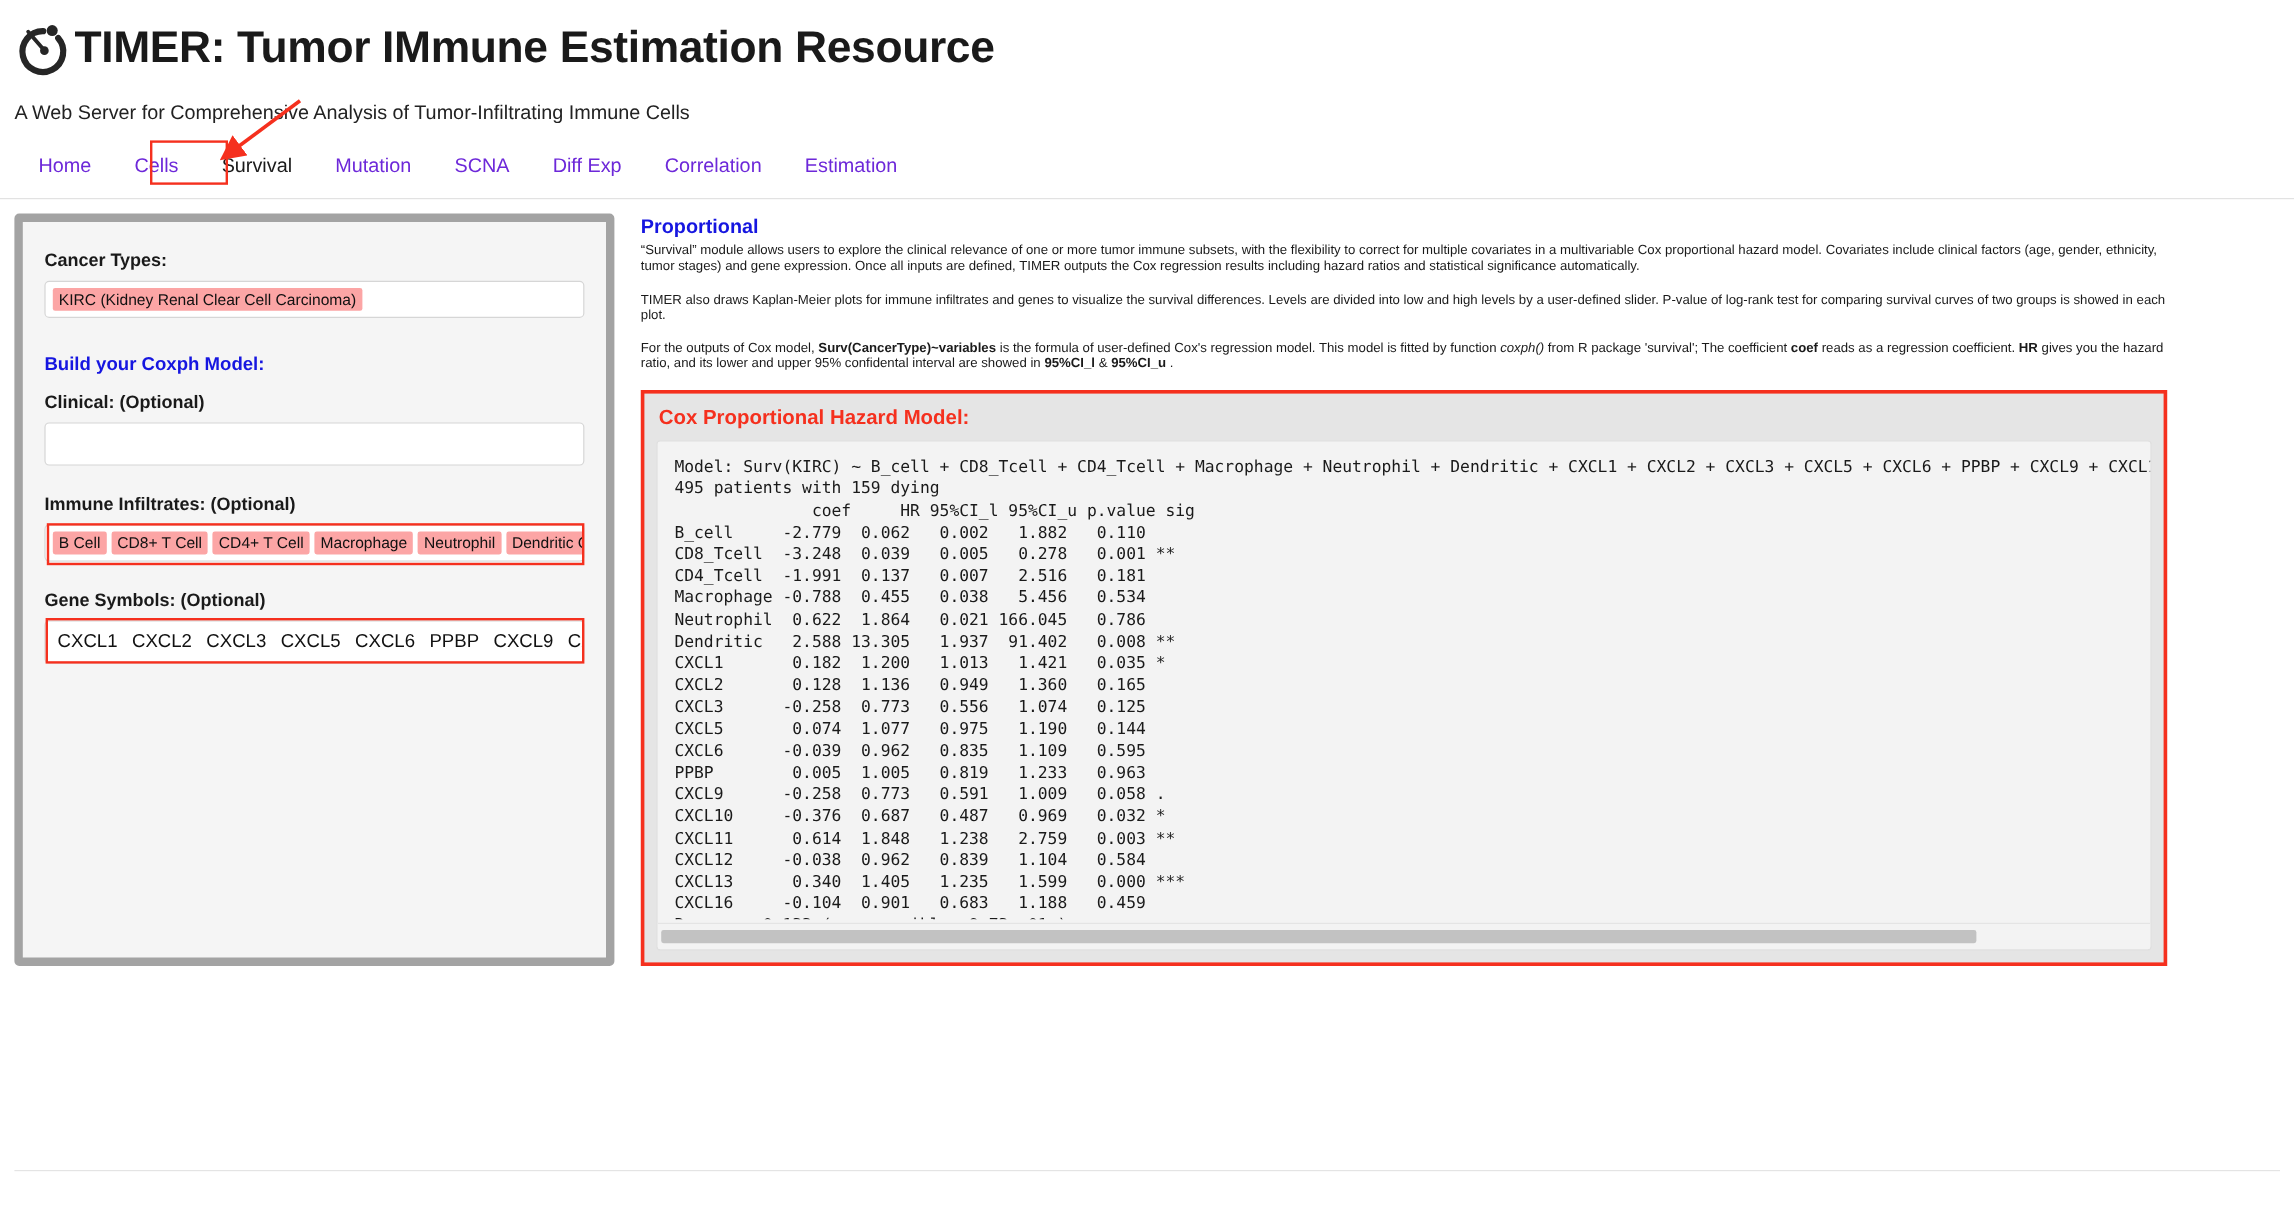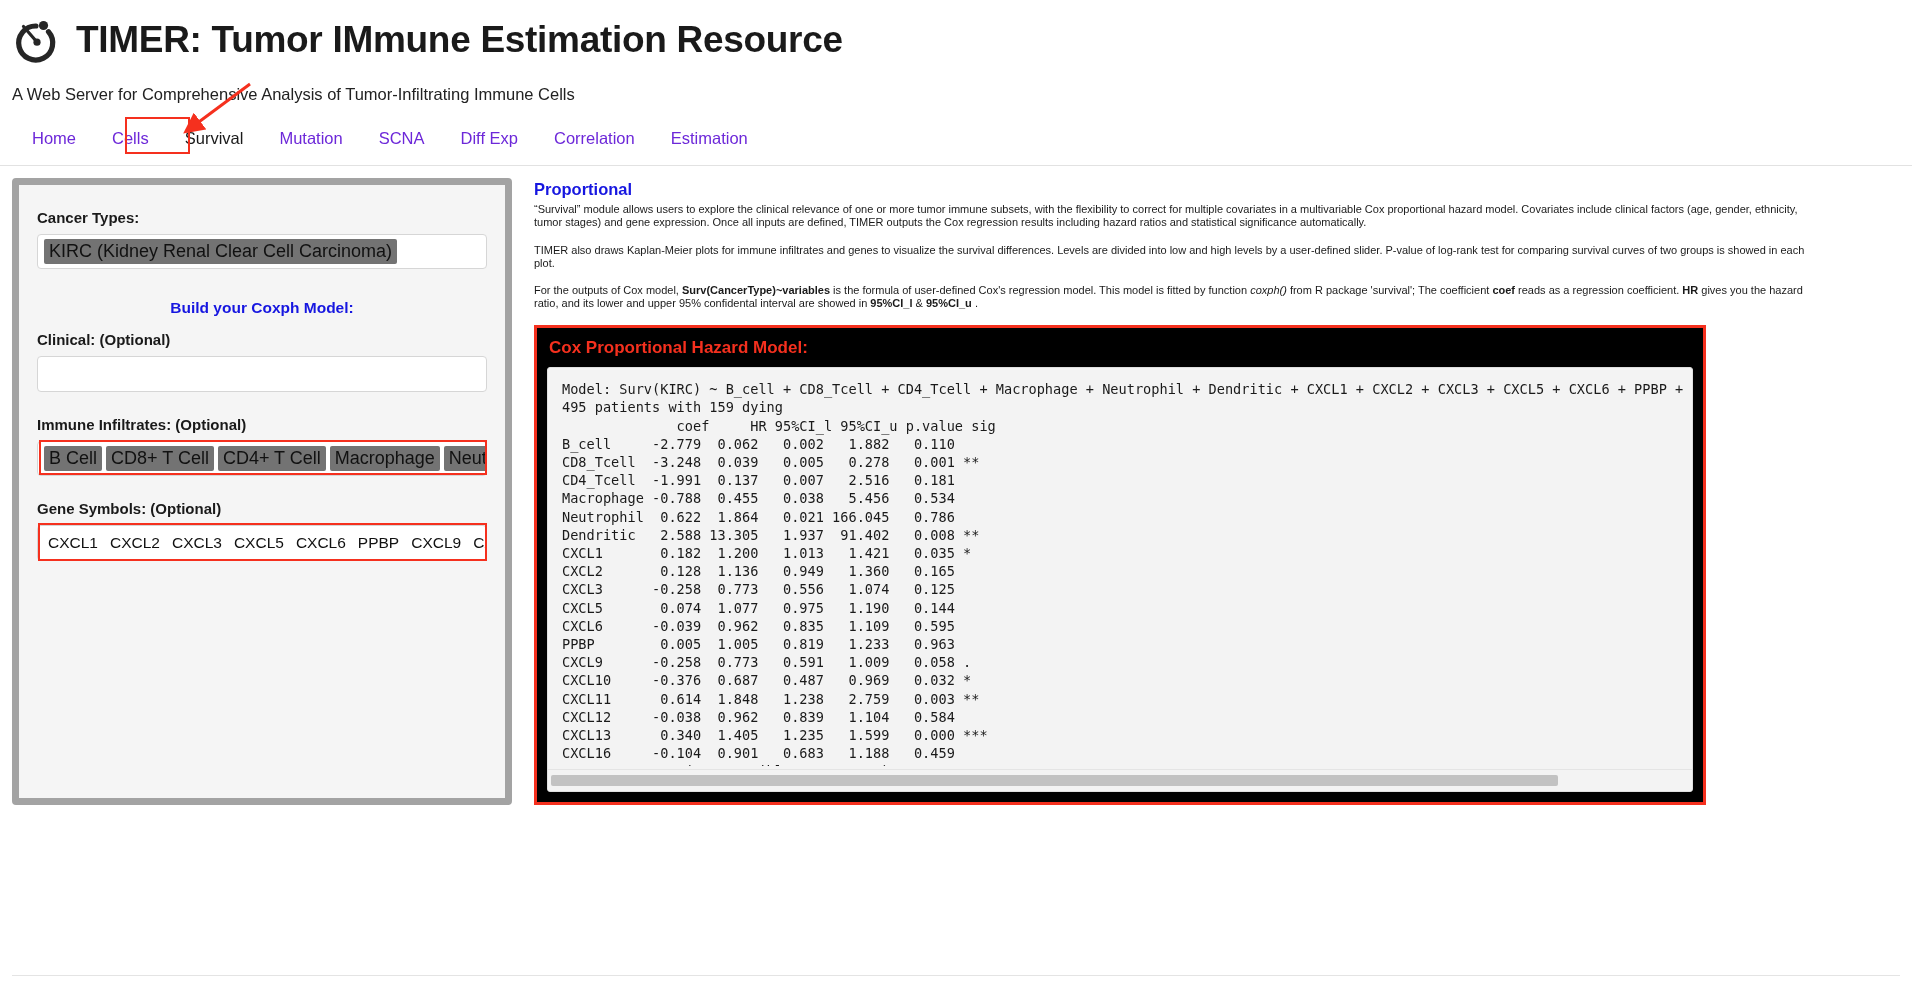--- a/index.html
+++ b/index.html
@@ -9,21 +9,21 @@
     background: #ffffff;
     font-family: "Liberation Sans", sans-serif;
     color: #000000;
   }
   body { width: 1912px; height: 1004px; overflow: hidden; position: relative; }
 
   .page { position: relative; width: 1912px; height: 1004px; }
 
   
   .header { padding: 14px 0 0 10px; }
-  .title-row { display: flex; align-items: center; gap: 14px; }
+  .title-row { display: flex; align-items: center; }
   .logo { width: 52px; height: 52px; flex: 0 0 52px; }
   .app-title {
     font-size: 37px;
     font-weight: bold;
     letter-spacing: -0.3px;
     line-height: 1.1;
     color: #1a1a1a;
     white-space: nowrap;
   }
   .subtitle {
@@ -86,39 +86,38 @@
     font-size: 15px;
     font-weight: bold;
     color: #1a1a1a;
     margin-bottom: 8px;
   }
   .section-heading {
     font-size: 15.5px;
     font-weight: bold;
     color: #1616e0;
     margin: 30px 0 14px 0;
-    text-align: center;
   }
   .input-box {
     background: #ffffff;
     border: 1px solid #d6d6d6;
     border-radius: 4px;
     min-height: 31px;
     padding: 4px 6px;
     display: flex;
     align-items: center;
     flex-wrap: nowrap;
     overflow: hidden;
     gap: 4px;
   }
   .input-box.tall { min-height: 36px; }
   .chip {
-    background: #737373;
+    background: #fca5a5;
     border-radius: 2px;
-    font-size: 18px;
+    font-size: 13px;
     padding: 2px 5px;
     color: #111;
     white-space: nowrap;
   }
   .plain-token {
     font-size: 15.5px;
     padding: 2px 4px;
     color: #111;
     white-space: nowrap;
   }
@@ -156,23 +155,23 @@
     max-width: 1272px;
   }
   .para b { font-weight: bold; }
   .para i { font-style: italic; }
 
   
   .cox-panel {
     position: relative;
     border: 3px solid #f5301e;
     padding: 8px 10px 10px 10px;
-    width: 1172px;
+    width: 1272px;
     margin-top: 8px;
-    background: #000000;
+    background: #e5e5e5;
   }
   .cox-title {
     color: #f5301e;
     font-weight: bold;
     font-size: 17px;
     margin: 2px 0 9px 2px;
   }
   .cox-pre-wrap {
     background: #f3f3f3;
     border: 1px solid #dfdfdf;

